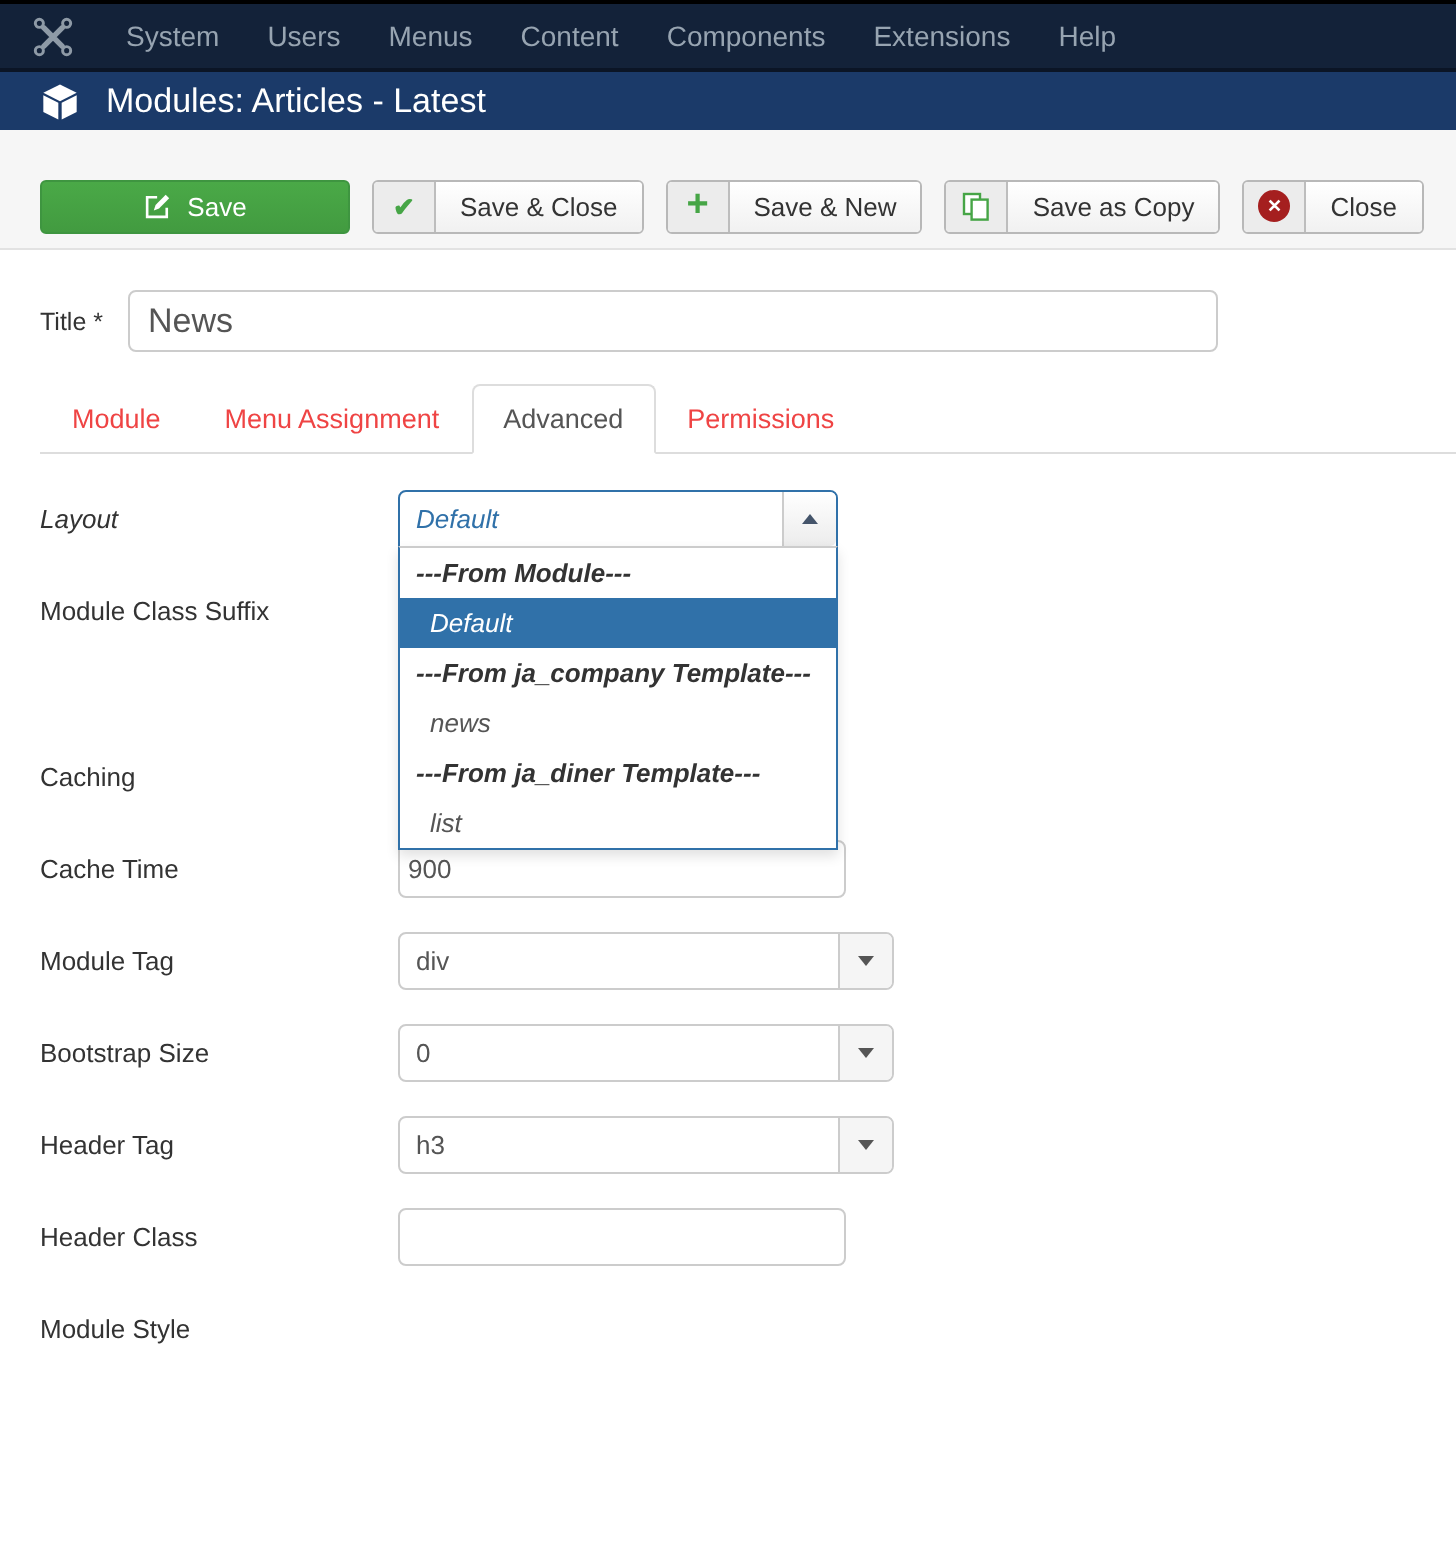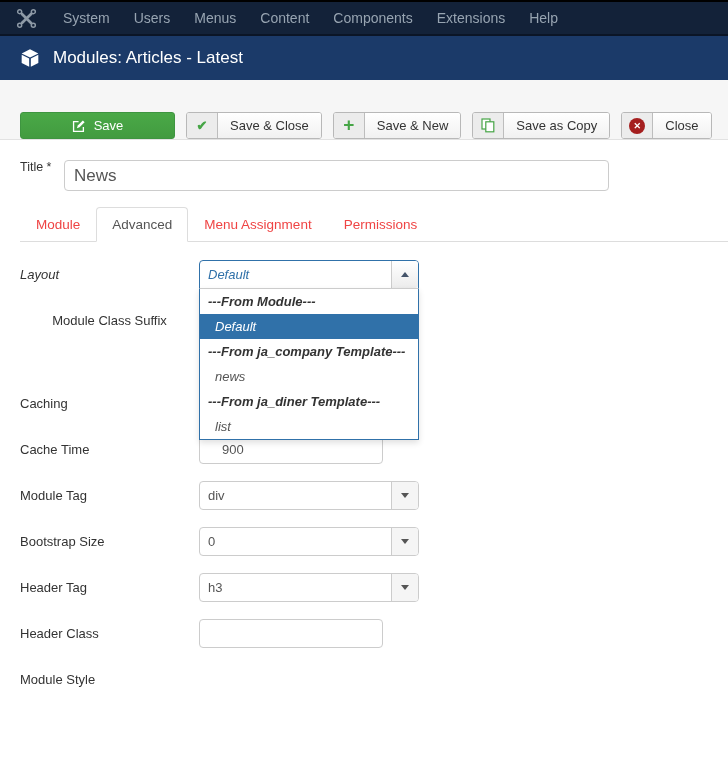--- a/index.html
+++ b/index.html
@@ -14,29 +14,29 @@
     border-bottom:2px solid #0b1526;display:flex;align-items:center;
     padding-left:16px;
   }
   .joomla-logo{margin-right:14px;display:flex;align-items:center;}
   .menu-item{
     color:#97a4b1;font-size:14px;padding:16px 12px;line-height:32px;cursor:default;
     white-space:nowrap;
   }
   
   .subheader{
-    height:44px;background:#1b3a69;display:flex;align-items:center;
+    height:29px;background:#1b3a69;display:flex;align-items:center;
     padding-left:20px;color:#fff;
   }
   .subheader .cube{margin-right:13px;display:flex;align-items:center;}
   .page-title{font-size:17px;font-weight:400;color:#fff;}
   
   .toolbar{
     height:42px;background:#f6f6f6;border-bottom:1px solid #e2e2e2;
-    display:flex;align-items:flex-end;padding:17px 0 0 20px;gap:11px;
+    display:flex;align-items:center;padding:17px 0 0 20px;gap:11px;
   }
   .btn-save{
     width:155px;height:27px;background:linear-gradient(#4aa947,#429b40);
     border:1px solid #3e9540;border-radius:3px;color:#fff;font-size:13px;
     display:flex;align-items:center;justify-content:center;gap:8px;
     box-sizing:border-box;cursor:pointer;
   }
   .btn-group{
     display:flex;height:27px;border:1px solid #b8b8b8;border-radius:3px;
     overflow:hidden;box-sizing:border-box;background:#fff;cursor:pointer;
@@ -50,21 +50,21 @@
     background:linear-gradient(#fff,#f1f1f1);white-space:nowrap;
   }
   .check-glyph{color:#46a546;font-size:13px;font-weight:bold;}
   .plus-glyph{color:#46a546;font-size:19px;font-weight:bold;line-height:1;margin-top:-2px;}
   .close-circle{
     width:16px;height:16px;border-radius:50%;background:#a51f1f;color:#fff;
     font-size:9px;font-weight:bold;display:flex;align-items:center;justify-content:center;
   }
   
   .content{padding:20px;}
-  .title-row{display:flex;align-items:flex-start;}
+  .title-row{display:flex;align-items:center;}
   .title-label{width:44px;font-size:12.5px;color:#333;}
   .title-input{
     width:545px;height:31px;border:1px solid #ccc;border-radius:4px;
     font-size:17px;color:#555;padding:0 9px;box-sizing:border-box;outline:none;
     font-family:"Liberation Sans",sans-serif;
   }
   
   .tabs{
     margin-top:16px;margin-right:-20px;display:flex;
     border-bottom:1px solid #ddd;position:relative;
@@ -73,29 +73,29 @@
     padding:9px 15px;font-size:13.5px;color:#ef4444;cursor:pointer;
     border:1px solid transparent;margin-bottom:-1px;white-space:nowrap;
   }
   .tab.active{
     background:#fff;border-color:#ddd;border-bottom-color:#fff;
     border-radius:4px 4px 0 0;color:#555;cursor:default;
   }
   
   .form{margin-top:18px;position:relative;}
   .form-row{display:flex;margin-bottom:17px;min-height:29px;}
-  .form-row.row-suffix{min-height:66px;text-align:center;}
+  .form-row.row-suffix{min-height:66px;}
   .form-label{width:179px;font-size:13px;color:#333;padding-top:7px;}
   .text-input{
-    width:184px;height:29px;border:1px solid #ccc;border-radius:4px;
-    font-size:13px;color:#555;padding:0 22px;box-sizing:border-box;outline:none;
+    width:224px;height:29px;border:1px solid #ccc;border-radius:4px;
+    font-size:13px;color:#555;padding:0 4px;box-sizing:border-box;outline:none;
     font-family:"Liberation Sans",sans-serif;background:#fff;
   }
   .select{
-    width:220px;height:29px;border:1px solid #ccc;border-radius:4px;
+    width:248px;height:29px;border:1px solid #ccc;border-radius:4px;
     background:#fff;display:flex;box-sizing:border-box;cursor:pointer;
   }
   .select-value{flex:1;font-size:13px;color:#555;padding:6px 0 0 8px;overflow:hidden;white-space:nowrap;}
   .select-btn{
     width:26px;background:#f5f5f5;border-left:1px solid #ccc;
     border-radius:0 3px 3px 0;display:flex;align-items:center;justify-content:center;
   }
   .caret-down{width:0;height:0;border-left:4px solid transparent;border-right:4px solid transparent;border-top:5px solid #555;}
   .caret-up{width:0;height:0;border-left:4px solid transparent;border-right:4px solid transparent;border-bottom:5px solid #44546a;}
   
@@ -197,22 +197,22 @@
 
 <div class="content">
 
   <div class="title-row">
     <span class="title-label">Title *</span>
     <input class="title-input" type="text" value="News" style="">
   </div>
 
   <div class="tabs">
     <span class="tab">Module</span>
+    <span class="tab">Menu Assignment</span>
     <span class="tab active">Advanced</span>
-    <span class="tab">Menu Assignment</span>
     <span class="tab">Permissions</span>
   </div>
 
   <div class="form">
 
     <div class="form-row row-layout">
       <span class="form-label">Layout</span>
       <div class="layout-widget">
         <div class="layout-select">
           <span class="select-value">Default</span>

